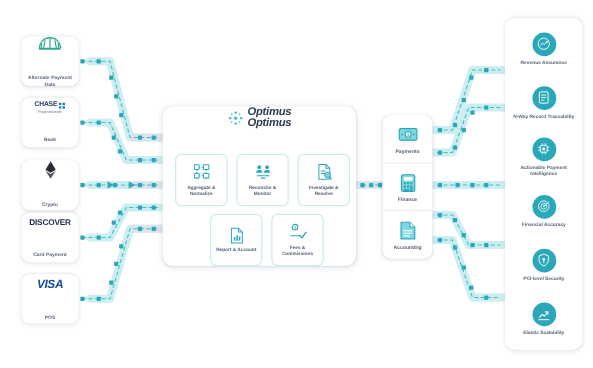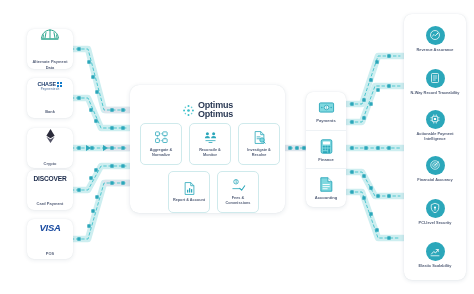--- a/index.html
+++ b/index.html
@@ -13,35 +13,35 @@
 
   
   .card{
     position:absolute;background:#fff;border-radius:7px;
     box-shadow:0 1px 4px rgba(30,60,90,.10),0 0 1px rgba(30,60,90,.10);
     display:flex;flex-direction:column;align-items:center;justify-content:center;
     box-sizing:border-box;
   }
 
   
-  .src{left:27px;width:46px;height:40px;padding:4px 2px;gap:16px;}
+  .src{left:17px;width:46px;height:40px;padding:4px 2px;gap:16px;}
   .src .brand{height:15px;display:flex;align-items:center;justify-content:center;margin-bottom:2px;}
   .src .cap{
     font-size:3.9px;line-height:1.32;font-weight:700;text-align:center;
     color:#56617a;letter-spacing:.05px;max-width:42px;
   }
   .brand-txt{font-weight:700;letter-spacing:-.1px;}
 
   
   #platform{
     left:130px;top:85px;width:155px;height:128px;border-radius:9px;
     background:#fff;position:absolute;
     box-shadow:0 1px 5px rgba(30,60,90,.11),0 0 1px rgba(30,60,90,.12);
   }
-  #logo{display:flex;align-items:center;justify-content:center;gap:3px;margin-top:16px;}
+  #logo{display:flex;align-items:center;justify-content:center;gap:3px;margin-top:0;font-style:italic;}
   #logo .lgt{font-size:9px;font-weight:700;color:#2b3a55;line-height:1.02;letter-spacing:-.2px;}
   .tile{
     background:#fff;border:.7px solid #cfeaec;border-radius:5px;
     width:42px;height:42px;display:flex;flex-direction:column;
     align-items:center;justify-content:center;box-sizing:border-box;padding:2px;
   }
   .tile .tl{font-size:3.8px;line-height:1.3;font-weight:700;text-align:center;color:#56617a;margin-top:2.5px;}
   #rowA{position:absolute;left:10px;top:38px;display:flex;gap:7px;}
   #rowB{position:absolute;left:38px;top:86px;display:flex;gap:7px;}
 

